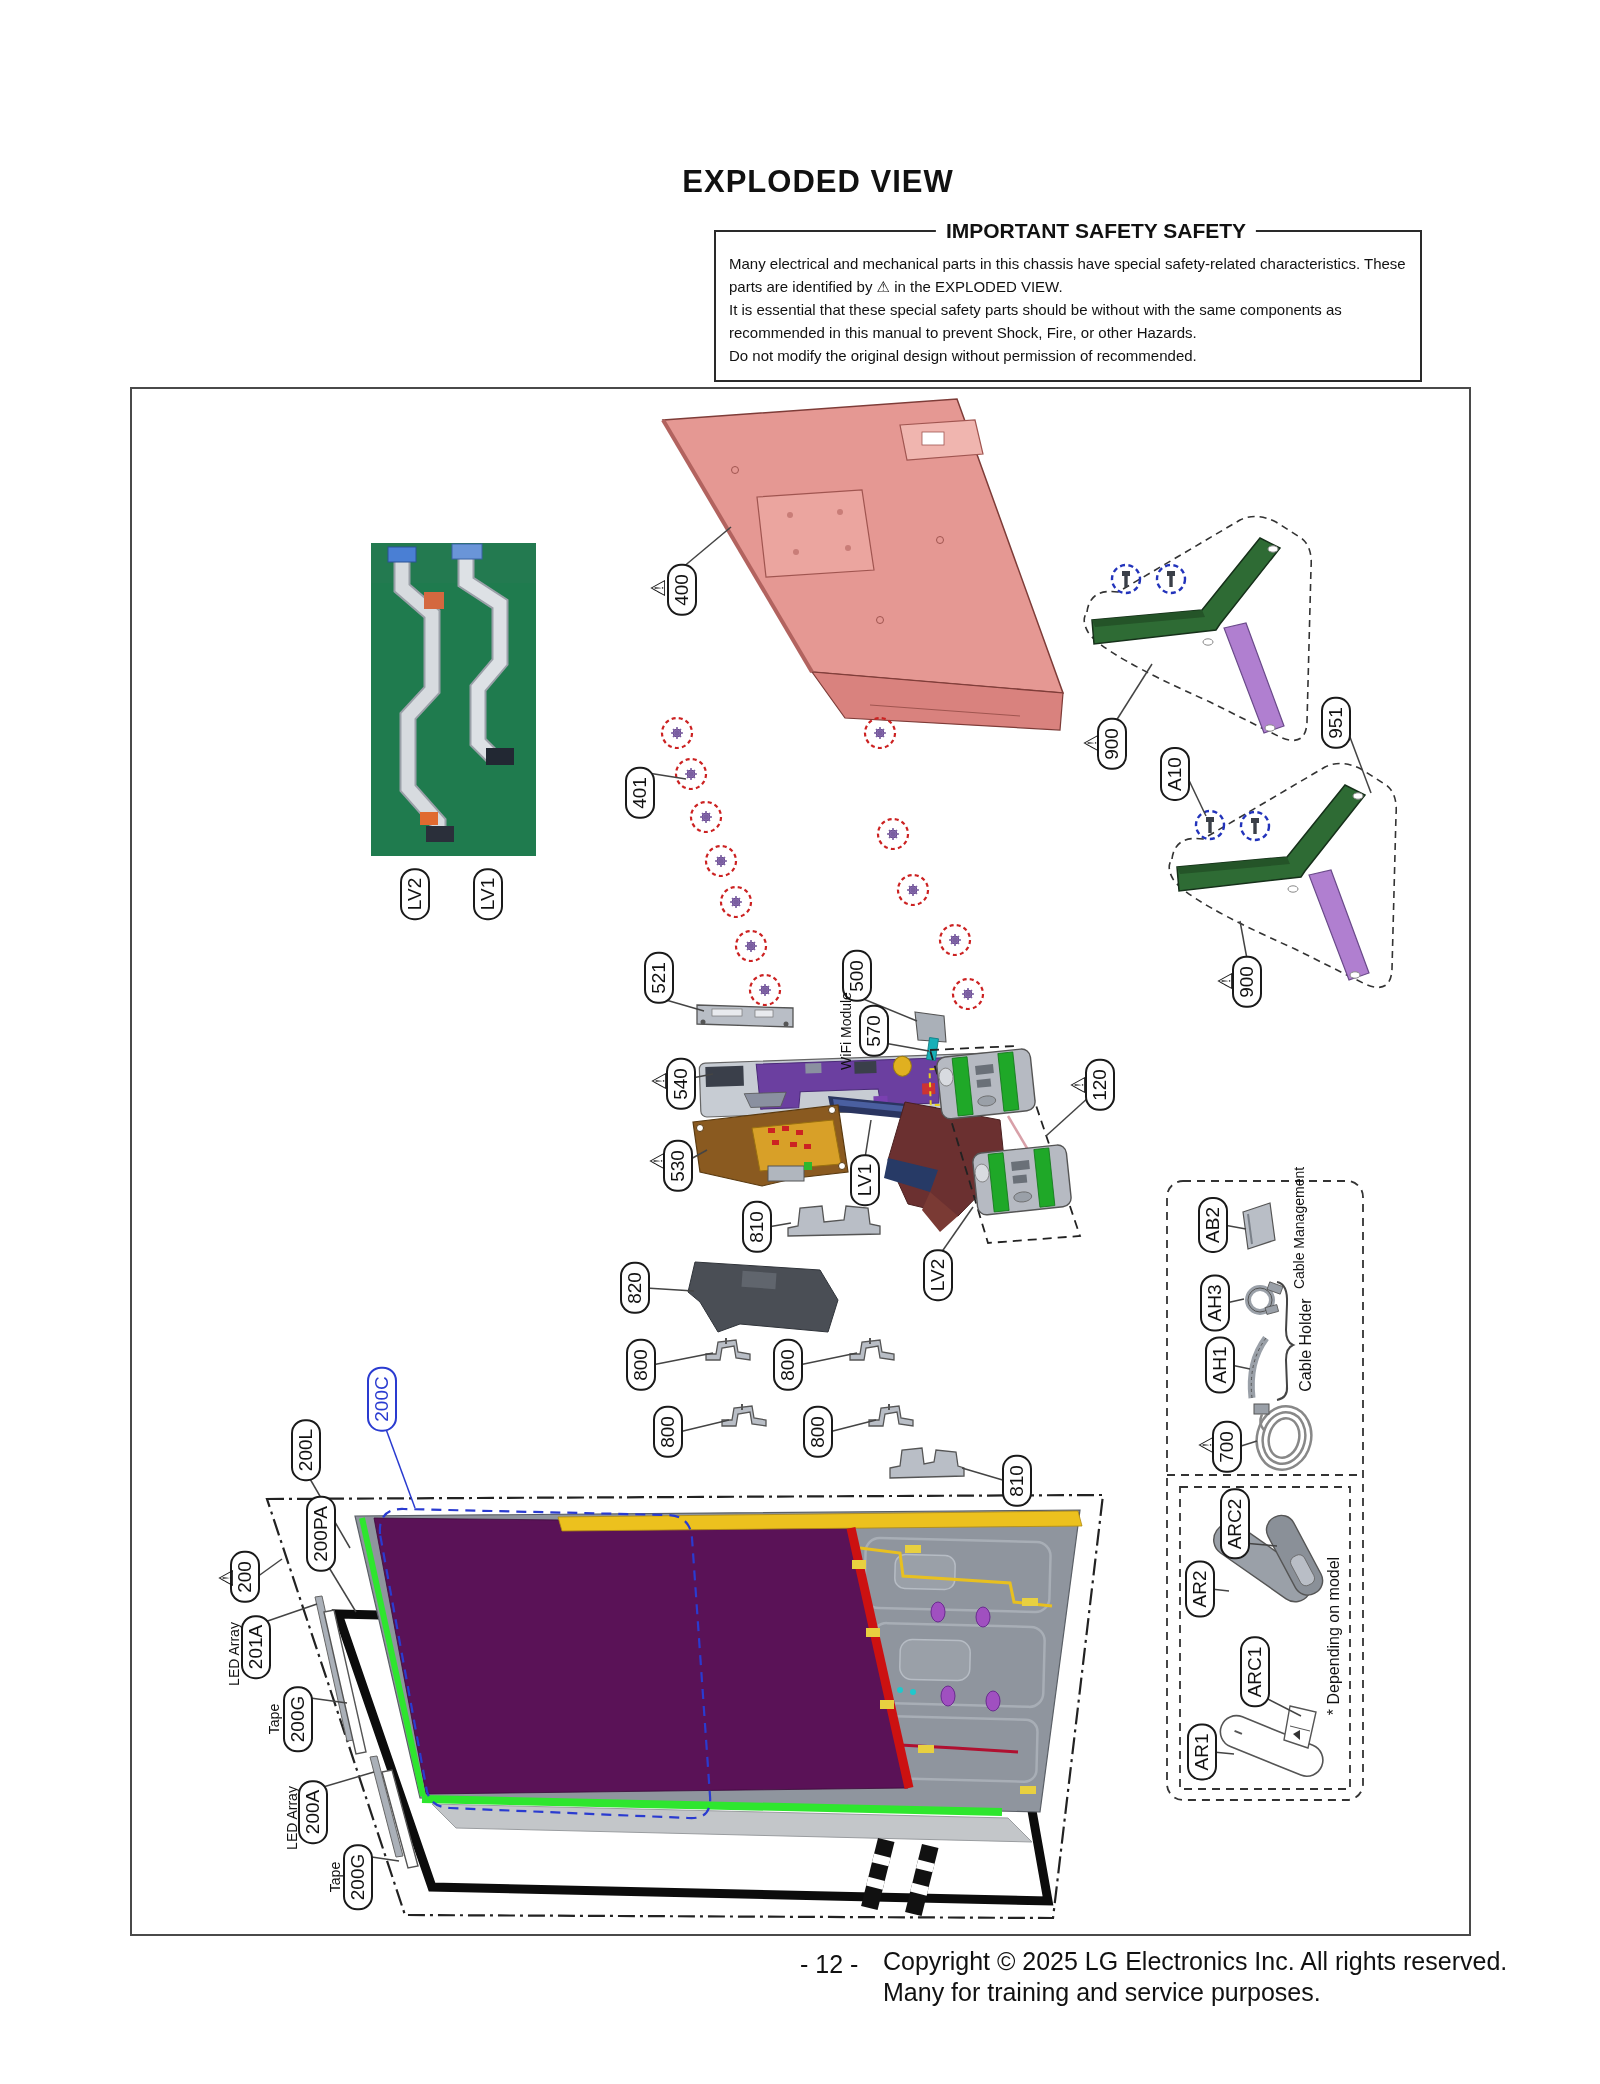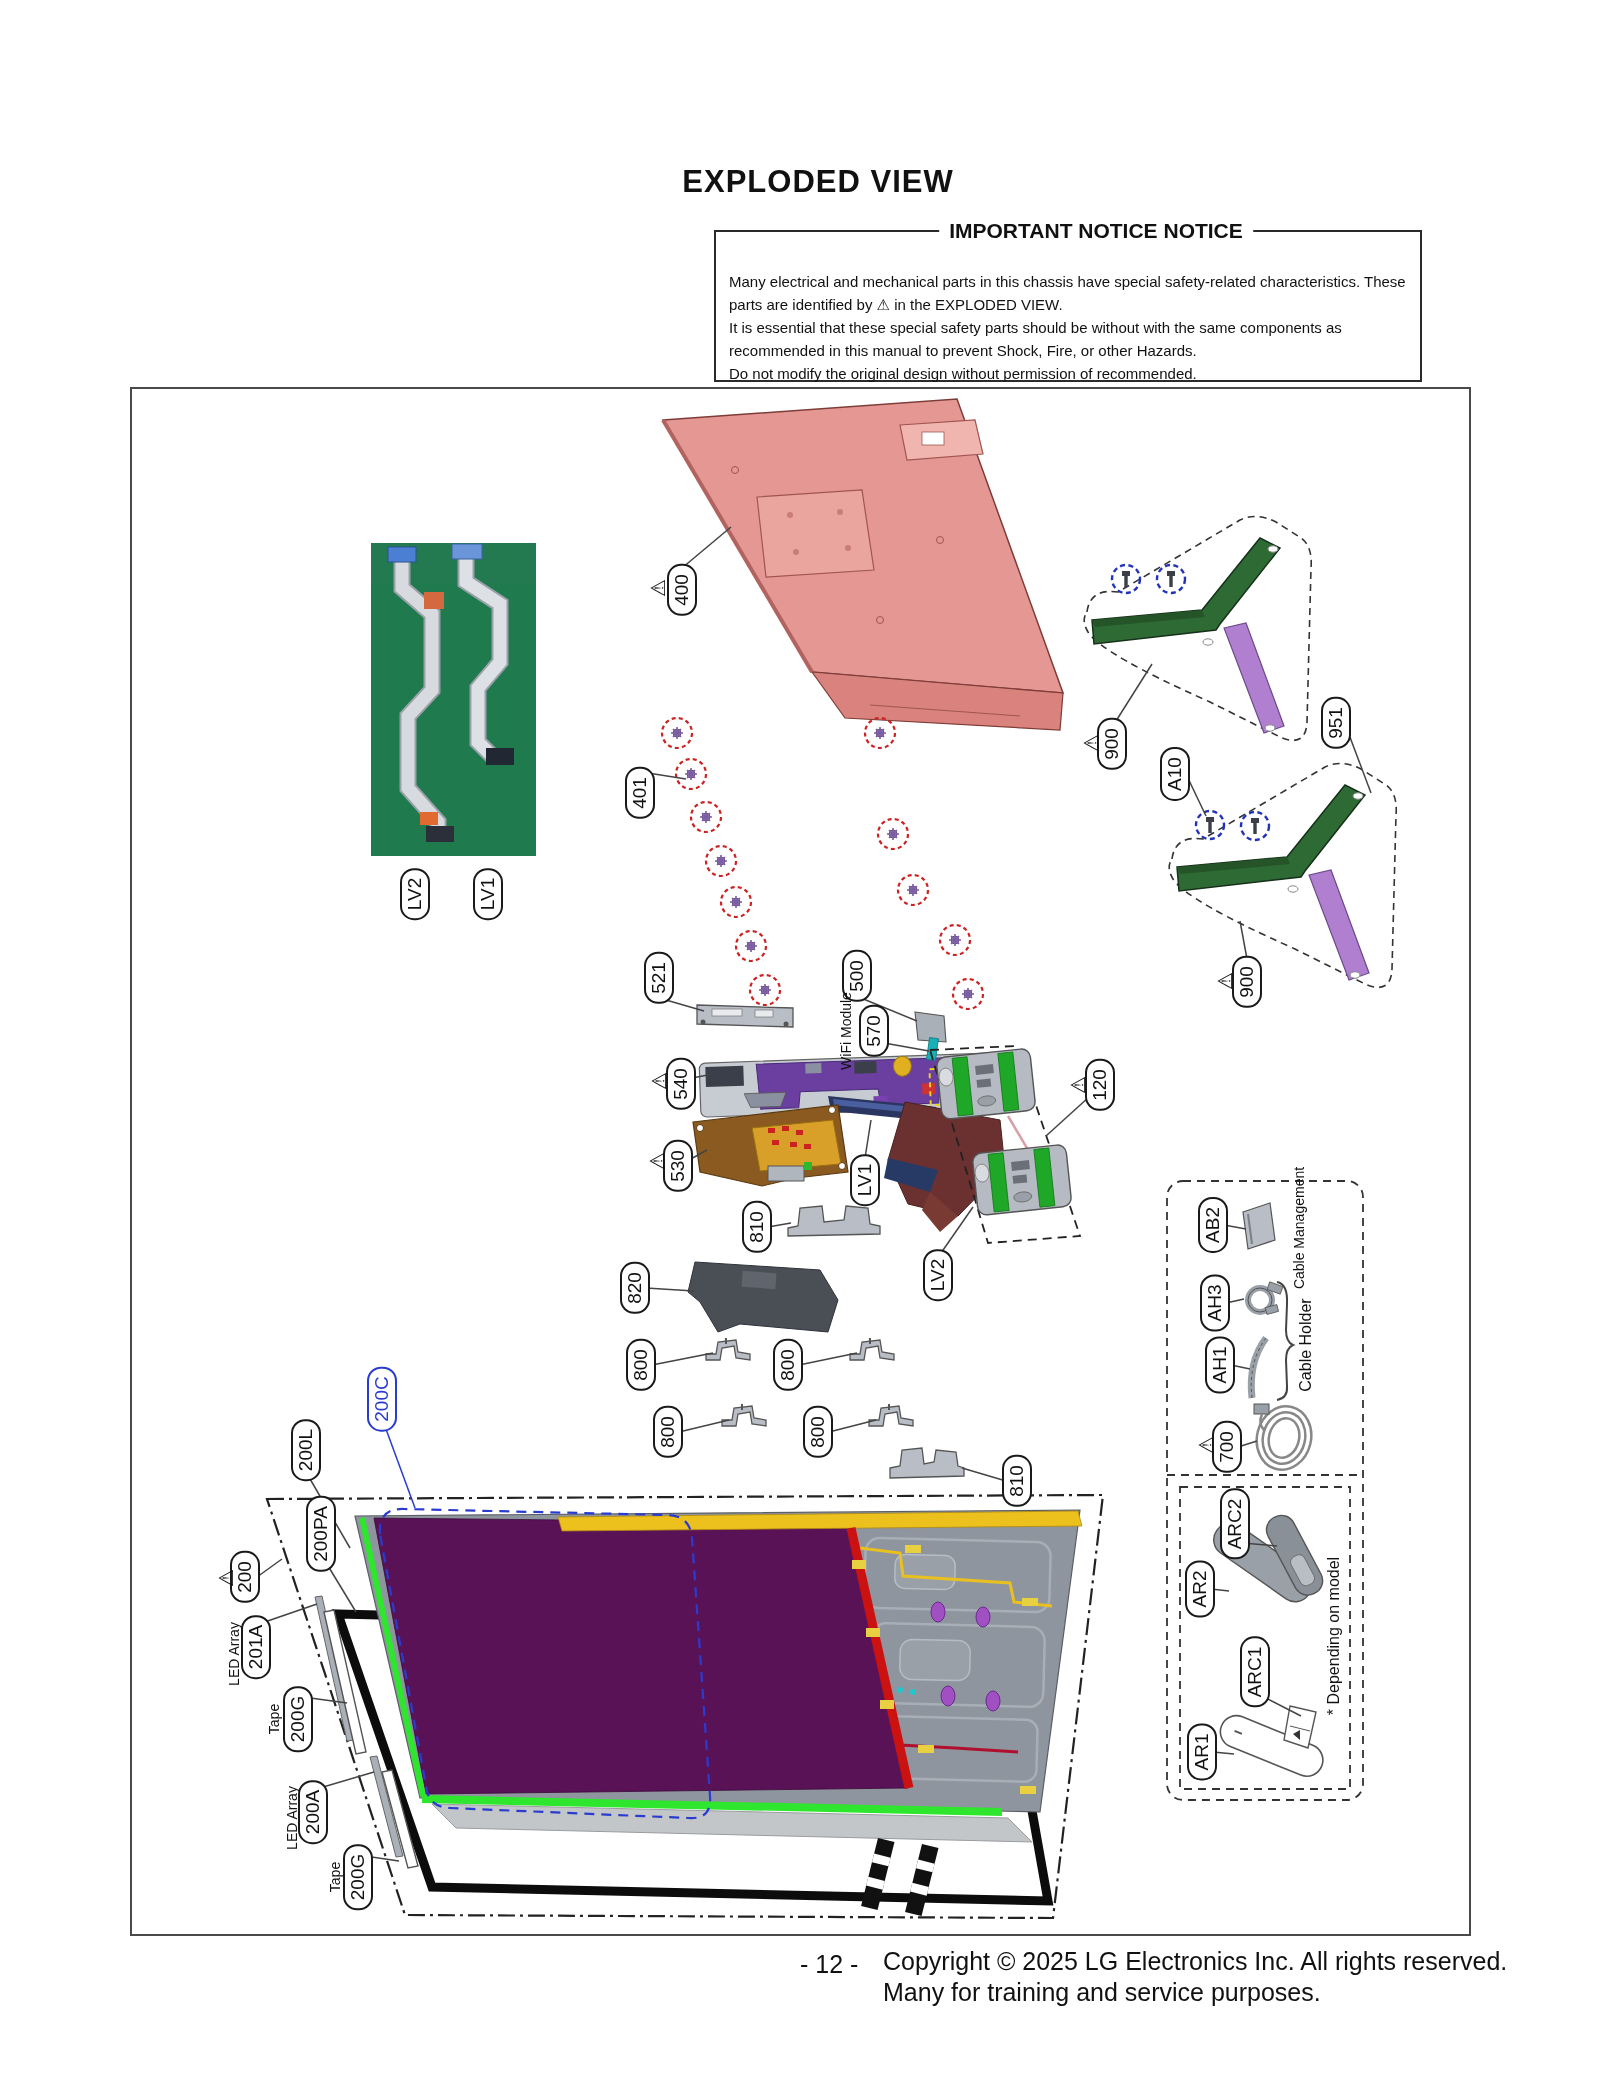--- a/index.html
+++ b/index.html
@@ -4,21 +4,21 @@
 <style>
   html,body{margin:0;padding:0;background:#fff;}
   .page{position:relative;width:1600px;height:2084px;background:#fff;overflow:hidden;
         font-family:"Liberation Sans",sans-serif;color:#111;}
   .title{position:absolute;left:818px;top:164px;transform:translateX(-50%);
          font-size:31px;font-weight:bold;letter-spacing:1px;white-space:nowrap;}
   .notice{position:absolute;left:714px;top:230px;width:704px;height:148px;
           border:2px solid #2a2a2a;}
   .notice-title{position:absolute;left:380px;top:-13px;transform:translateX(-50%);
           background:#fff;padding:0 10px;font-size:21px;font-weight:bold;white-space:nowrap;}
-  .notice-body{position:absolute;left:13px;top:38px;right:10px;font-size:15px;line-height:23px;}
+  .notice-body{position:absolute;left:13px;top:20px;right:10px;font-size:15px;line-height:23px;}
   .cbox{position:absolute;left:130px;top:387px;width:1337px;height:1545px;border:2px solid #4a4a4a;}
   svg.diagram{position:absolute;left:0;top:0;}
   .pill{position:absolute;transform:translate(-50%,-50%) rotate(-90deg);
         border:2px solid #1a1a1a;border-radius:14px;background:#fff;
         padding:3px 8px 4px;font-size:19px;line-height:1;white-space:nowrap;z-index:5;}
   .pill.blue{border-color:#2a3bd0;color:#2a3bd0;}
   .warn{position:absolute;transform:translate(-50%,-50%) rotate(-90deg);
         font-size:20px;line-height:1;color:#111;z-index:5;}
   .vtext{position:absolute;transform:translate(-50%,-50%) rotate(-90deg);
         font-size:14px;white-space:nowrap;z-index:5;}
@@ -27,21 +27,21 @@
   .footer-copy{position:absolute;left:875px;top:1946px;font-size:25px;line-height:31px;margin-left:8px;}
 </style>
 </head>
 <body>
 
 <div class="page">
 
   <div class="title">EXPLODED VIEW</div>
 
   <div class="notice">
-    <div class="notice-title">IMPORTANT NOTICE NOTICE</div>
+    <div class="notice-title">IMPORTANT SAFETY SAFETY</div>
     <div class="notice-body">
       <div>Many electrical and mechanical parts in this chassis have special safety-related characteristics. These</div>
       <div>parts are identified by ⚠ in the EXPLODED VIEW.</div>
       <div>It is essential that these special safety parts should be without with the same components as</div>
       <div>recommended in this manual to prevent Shock, Fire, or other Hazards.</div>
       <div>Do not modify the original design without permission of recommended.</div>
     </div>
   </div>
 
   <div class="cbox"></div>

